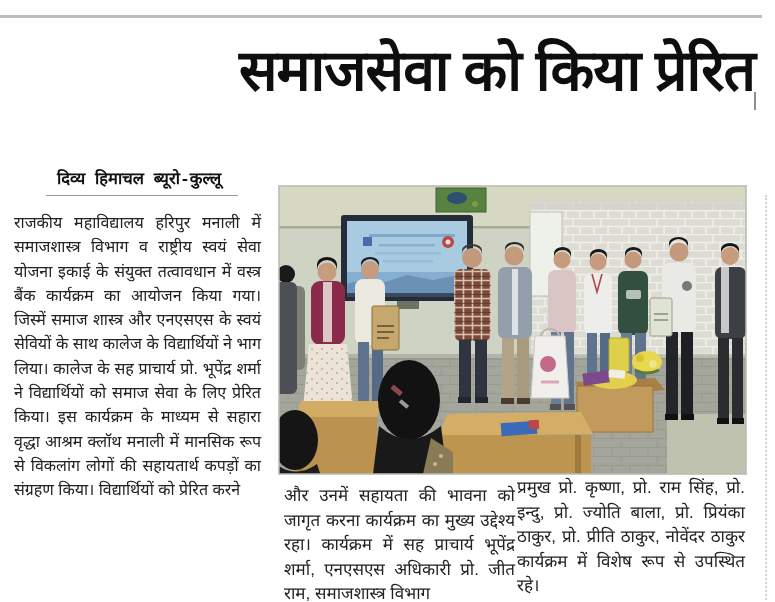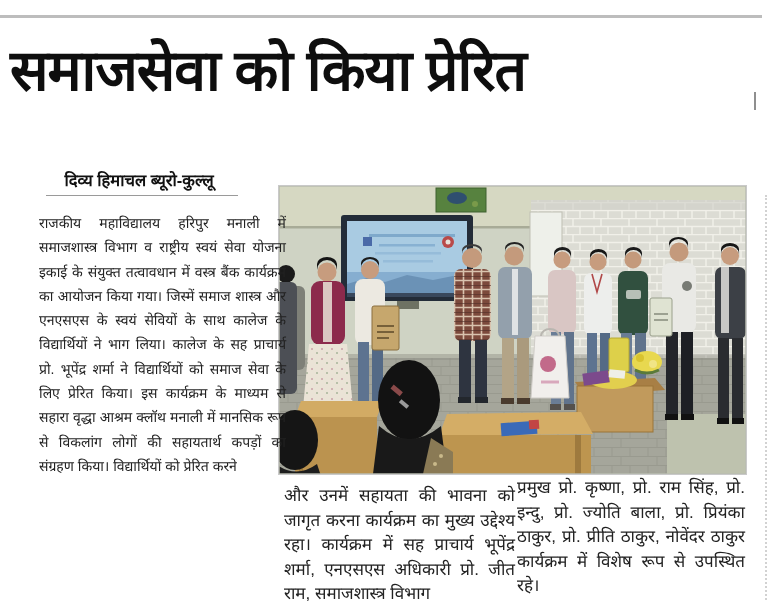--- a/index.html
+++ b/index.html
@@ -13,55 +13,55 @@
   }
   .top-rule{
     position:absolute;left:0;top:15px;width:762px;height:3px;
     background:#bdbdbd;
   }
   .headline{
     position:absolute;left:10px;top:24px;width:745px;height:96px;
     margin:0;
     font-size:57px;line-height:92px;font-weight:800;
     letter-spacing:-1px;
-    color:#0e0e0e;text-align:left;white-space:nowrap;
+    color:#0e0e0e;text-align:right;white-space:nowrap;
   }
   .col-tick{
     position:absolute;left:754px;top:92px;width:2px;height:18px;
     background:#8f8f8f;
   }
   .subheadline{
     position:absolute;left:20px;top:126px;width:730px;height:44px;
     margin:0;
     font-size:29px;line-height:42px;font-weight:700;
     color:#262626;text-align:center;white-space:nowrap;
   }
   .byline{
     position:absolute;left:30px;top:168px;width:218px;
     font-size:16.5px;font-weight:700;color:#111;
-    text-align:center;line-height:24px;
+    text-align:center;line-height:24px;font-family:Liberation Mono, monospace;
   }
   .byline-rule{
     position:absolute;left:46px;top:195px;width:192px;height:1px;
     background:#9a9a9a;
   }
   .photo-frame{
     position:absolute;left:278px;top:185px;width:467px;height:288px;
     border:1px solid #c9c9c9;box-sizing:content-box;background:#cfd3c4;
   }
   .photo-frame svg{display:block;}
   .body-col{
     position:absolute;margin:0;
     text-align:justify;
     color:#222222;
     font-weight:500;
   }
   .col-left{
     left:14px;top:211px;width:247px;height:391px;
-    font-size:14px;line-height:24.3px;margin-left:25px;
+    font-size:16px;line-height:24.3px;
   }
   .col-mid{
     left:284px;top:476px;width:231px;height:126px;
     font-size:17px;line-height:24.5px;margin-top:8px;
   }
   .col-right{
     left:517px;top:476px;width:228px;height:150px;
     font-size:17px;line-height:24.5px;
   }
   .dotted-edge{

